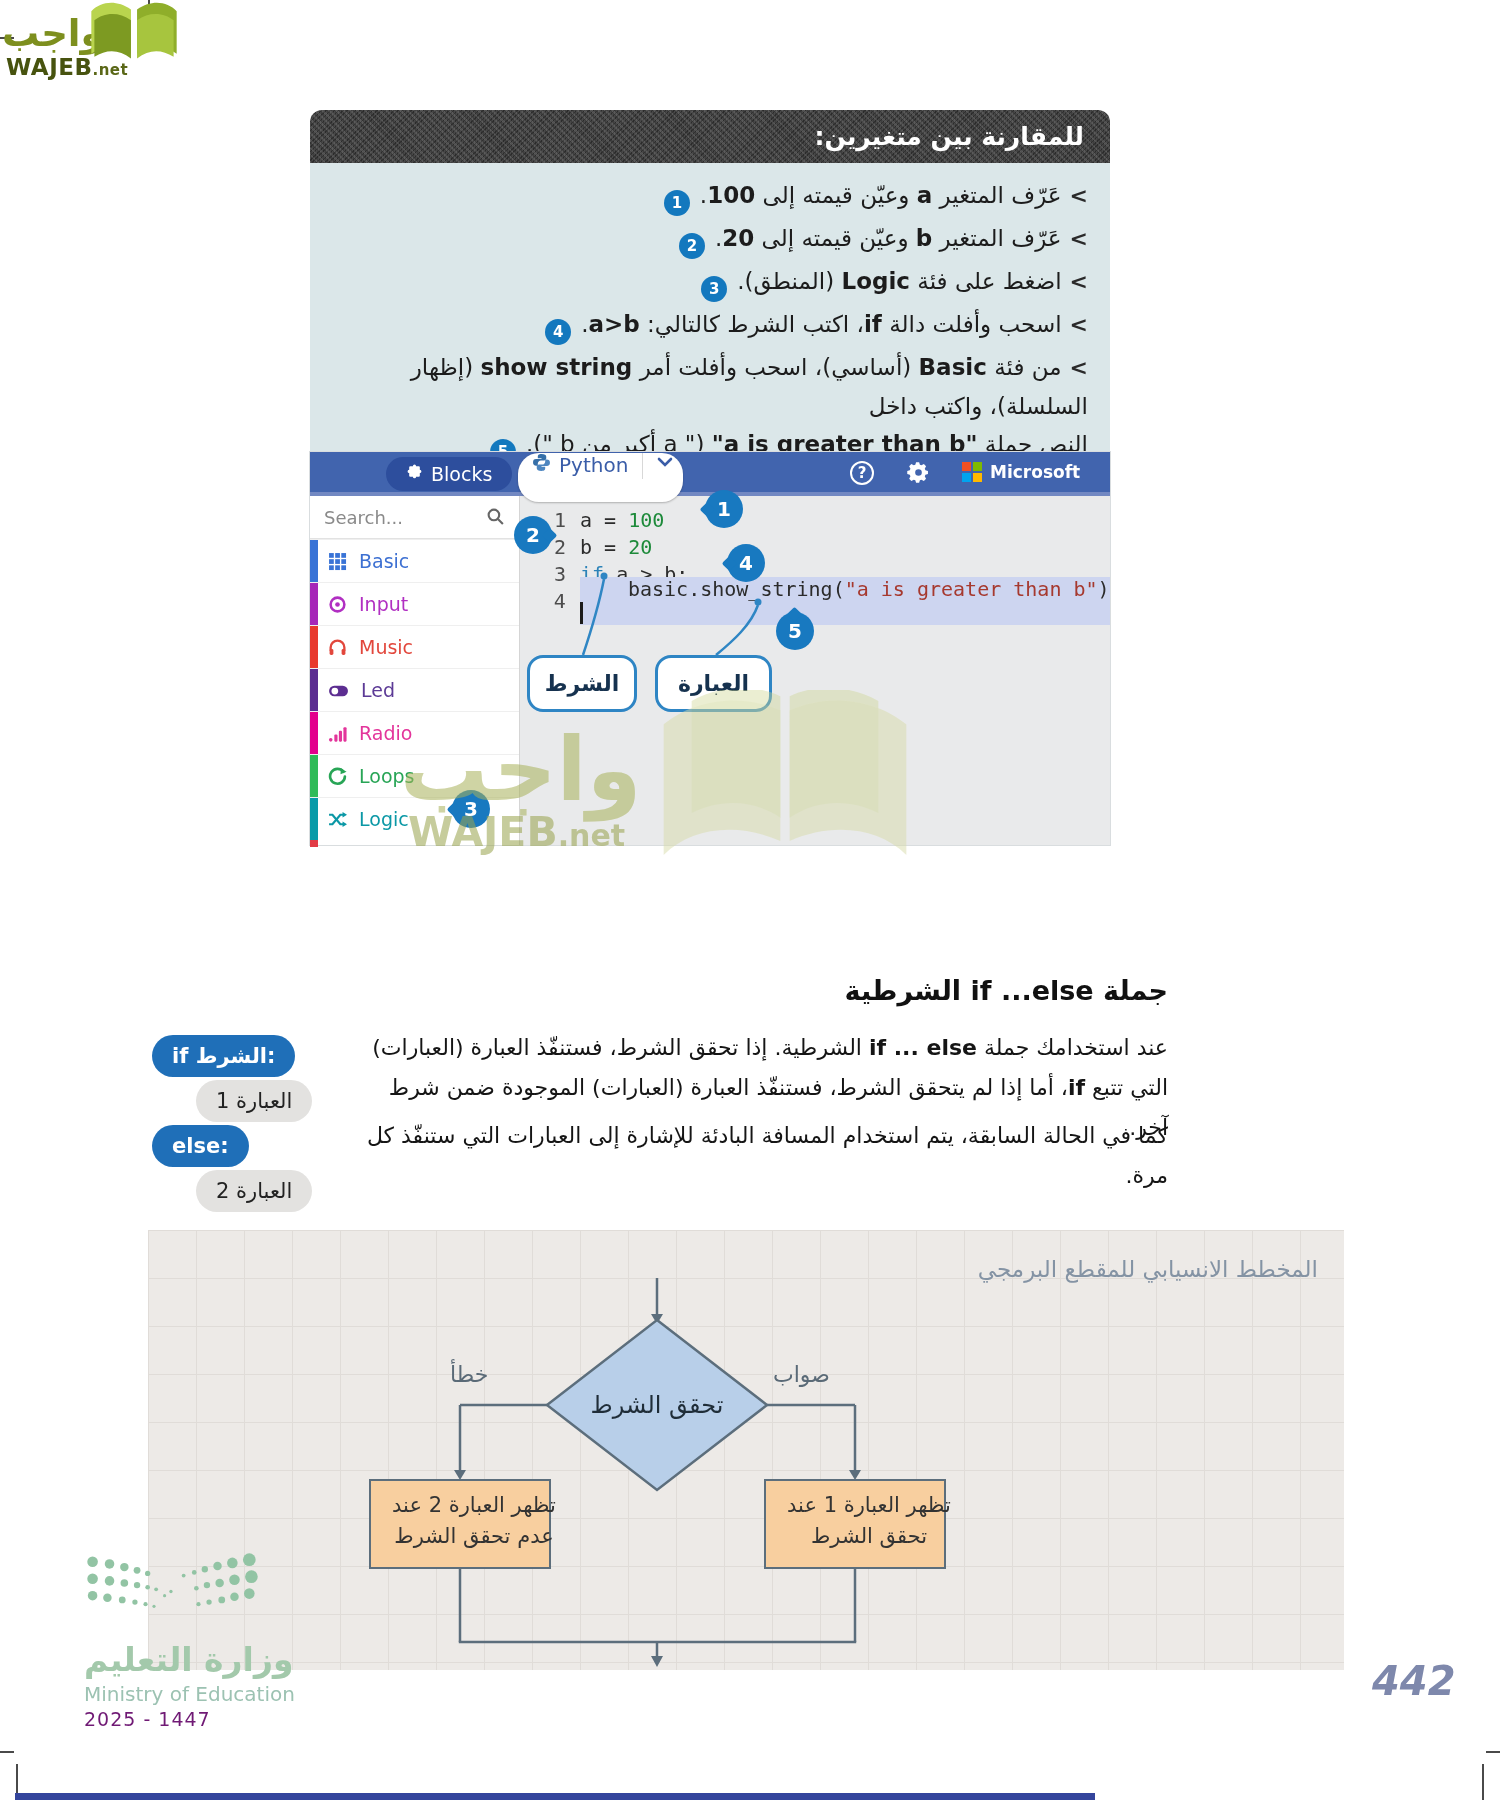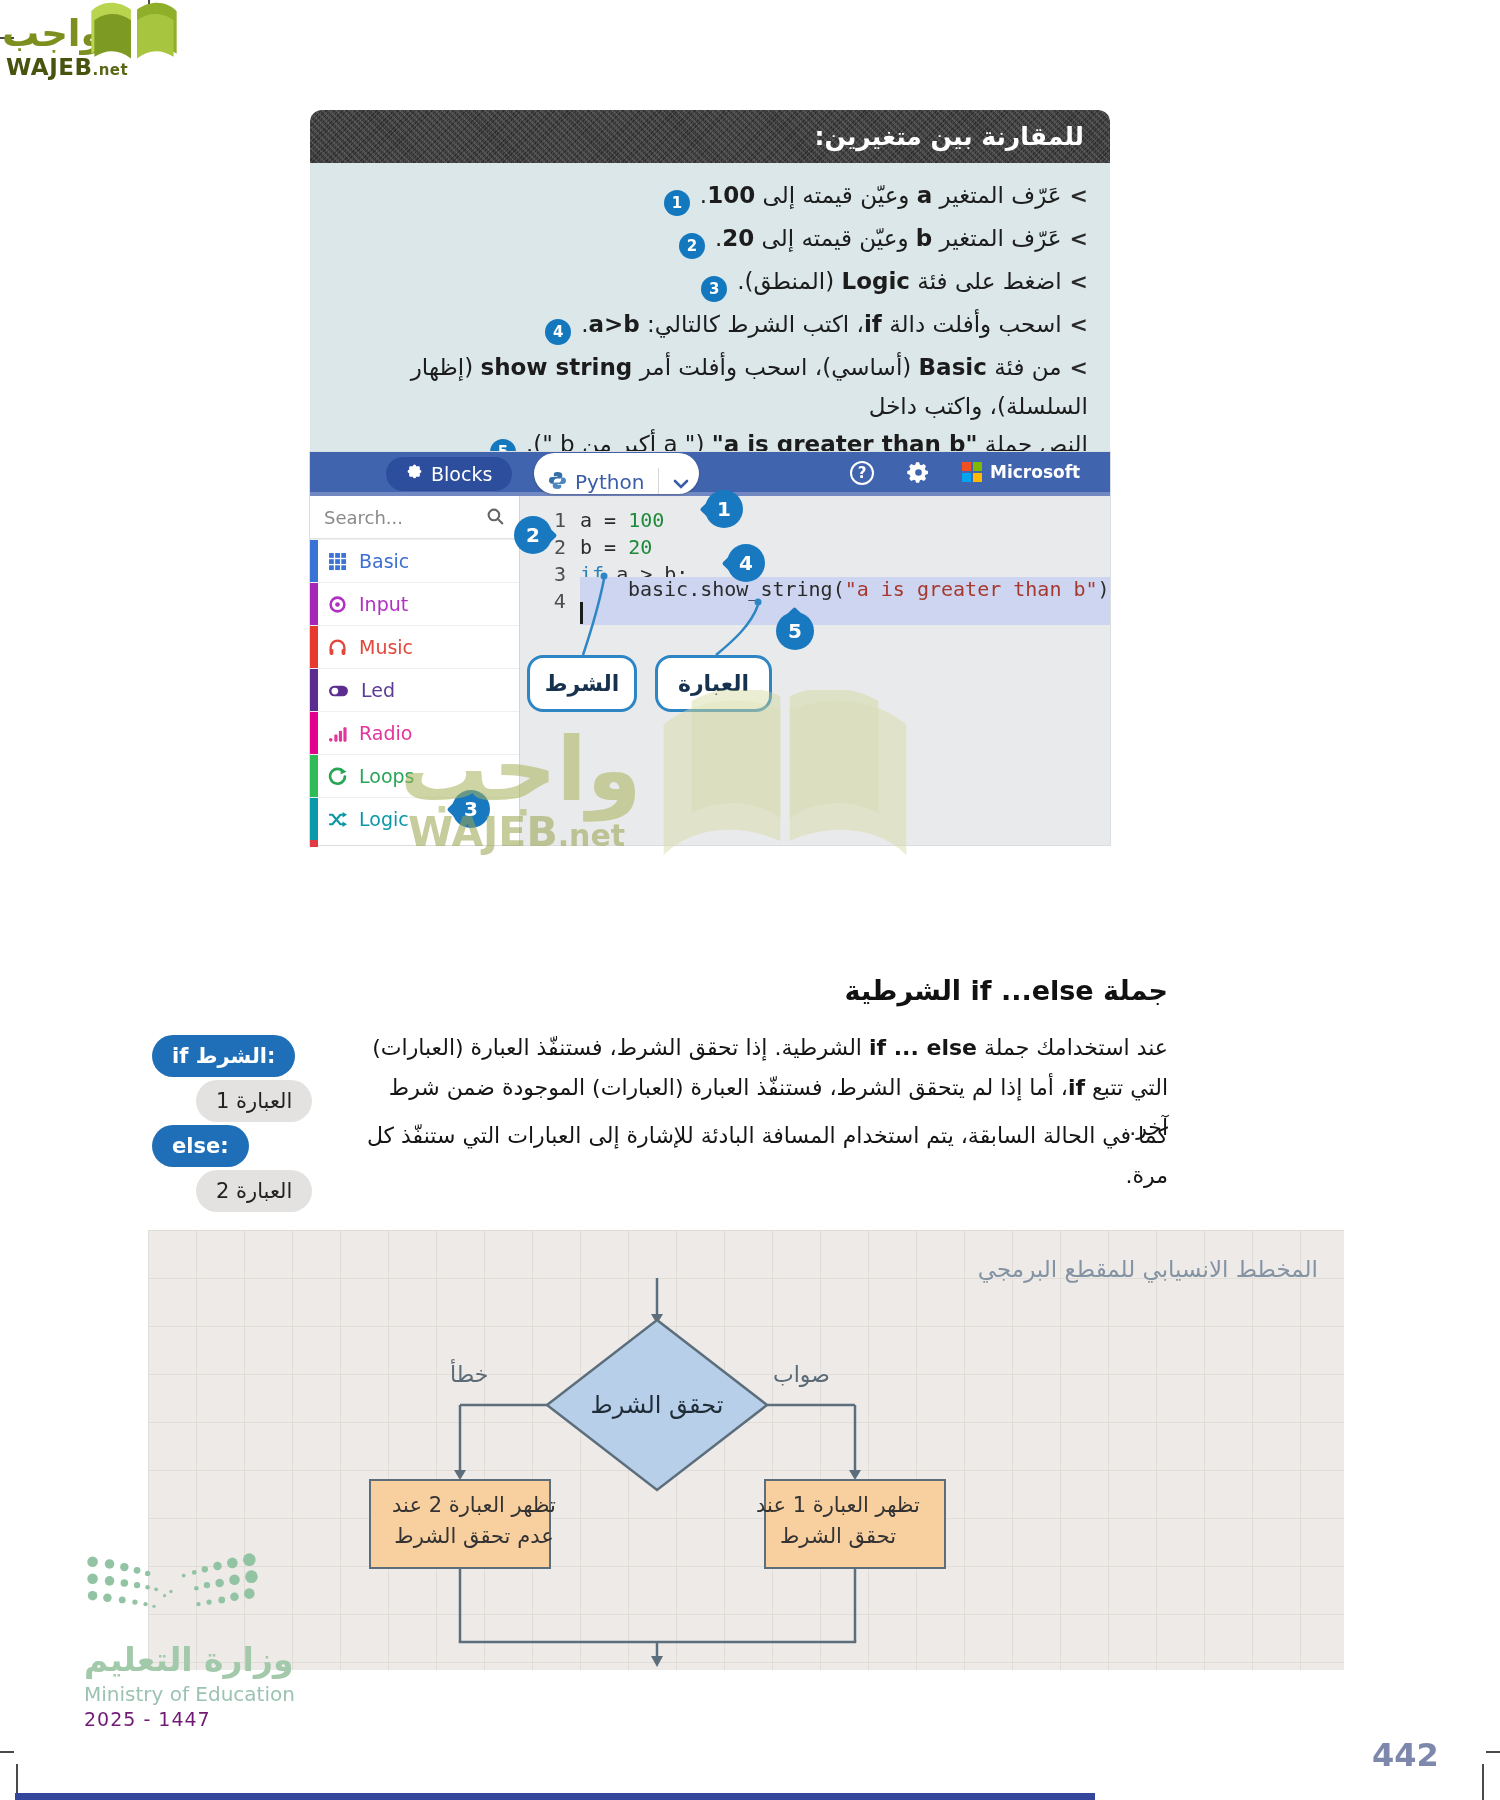--- a/index.html
+++ b/index.html
@@ -31,22 +31,22 @@
     border-radius:50%;background:#1378be;color:#fff;font-size:15px;font-weight:bold;
     margin:0 10px;vertical-align:-5px;}
   
   .editor{position:absolute;left:310px;top:452px;width:800px;height:393px;background:#e9eaeb;
     box-shadow:0 0 0 1px #d9dddf;}
   .topbar{position:absolute;left:0;top:0;width:100%;height:40px;background:#4164ae;
     border-bottom:4px solid #7288c2;box-sizing:content-box;}
   .tab-blocks{position:absolute;left:76px;top:5px;height:34px;border-radius:17px;
     background:#2d4e9d;color:#fff;display:flex;align-items:center;gap:8px;
     padding:0 20px;font-size:19px;}
-  .tab-python{position:absolute;left:224px;top:1px;height:41px;border-radius:21px;background:#fff;
-    display:flex;align-items:flex-end;padding:0 10px 0 14px;gap:8px;box-shadow:0 1px 2px rgba(0,0,0,.25);}
+  .tab-python{position:absolute;left:208px;top:1px;height:49px;border-radius:21px;background:#fff;
+    display:flex;align-items:flex-start;padding:0 10px 0 14px;gap:8px;box-shadow:0 1px 2px rgba(0,0,0,.25);}
   .tab-python .pylabel{color:#3a5da8;font-size:20px;}
   .tab-python .sep{width:1px;height:26px;background:#d8d8d8;margin:0 6px;}
   .topbar-help{position:absolute;left:540px;top:9px;width:24px;height:24px;border:2px solid #fff;
     border-radius:50%;color:#fff;font-weight:bold;font-size:15px;display:flex;align-items:center;
     justify-content:center;box-sizing:border-box;}
   .topbar-gear{position:absolute;left:597px;top:9px;}
   .ms-logo{position:absolute;left:652px;top:10px;display:flex;align-items:center;gap:8px;}
   .ms-squares{display:grid;grid-template-columns:9px 9px;grid-template-rows:9px 9px;gap:2px;}
   .ms-squares i{display:block;}
   .ms-name{color:#fff;font-size:17px;font-weight:600;}
@@ -111,21 +111,21 @@
   .diamond-text{position:absolute;left:399px;top:161px;width:220px;text-align:center;
     font-size:24px;color:#1f2d38;}
   .fbox-text{position:absolute;width:208px;text-align:center;direction:rtl;font-size:21px;
     line-height:31px;color:#333;}
   
   .ministry{position:absolute;left:82px;top:1552px;width:260px;}
   .min-ar{position:absolute;left:2px;top:88px;font-size:33px;font-weight:bold;color:#a3c9ab;
     direction:rtl;letter-spacing:1px;}
   .min-en{position:absolute;left:2px;top:130px;font-size:20px;color:#9cc2b2;}
   .min-yr{position:absolute;left:2px;top:156px;font-size:19px;color:#701a75;letter-spacing:1px;}
-  .pageno{position:absolute;left:1372px;top:1736px;font-size:32px;font-weight:bold;color:#7e88ac;}
+  .pageno{position:absolute;left:1372px;top:1658px;font-size:40px;font-weight:bold;color:#7e88ac;font-style:italic;}
   .bottom-strip{position:absolute;left:15px;top:1793px;width:1080px;height:7px;background:#34459c;}
 </style>
 </head>
 <body>
 
 <div class="page">
 
   <div class="crop" style="left:0;top:37px;width:14px;height:2px;"></div>
   <div class="crop" style="left:148px;top:0;width:2px;height:26px;"></div>
   <div class="crop" style="left:0;top:1751px;width:14px;height:2px;"></div>
@@ -376,21 +376,21 @@
       <polygon points="509,90 619,175 509,260 399,175" fill="#b8cfe9" stroke="#5c6e7c" stroke-width="2.5"></polygon>
       <rect x="222" y="250" width="180" height="88" fill="#f8cf9f" stroke="#5c6e7c" stroke-width="2"></rect>
       <rect x="617" y="250" width="180" height="88" fill="#f8cf9f" stroke="#5c6e7c" stroke-width="2"></rect>
     </svg>
     <div class="diamond-text" dir="rtl">تحقق الشرط</div>
     <div class="flow-label" style="left:302px;top:132px;width:90px;">خطأ</div>
     <div class="flow-label" style="left:625px;top:132px;width:95px;">صواب</div>
     <div class="fbox-text" style="left:222px;top:260px;">
       <span>تظهر العبارة 2 عند</span><br><span>عدم تحقق الشرط</span>
     </div>
-    <div class="fbox-text" style="left:586px;top:260px;">
+    <div class="fbox-text" style="left:617px;top:260px;">
       <span>تظهر العبارة 1 عند</span><br><span>تحقق الشرط</span>
     </div>
   </section>
 
   <div class="ministry">
     <svg width="180" height="62" viewBox="0 0 170 56">
       <g fill="#92c4a4">
         <circle cx="10" cy="8" r="5"></circle>
           <circle cx="26" cy="10" r="4.5"></circle>
           <circle cx="40" cy="13" r="4"></circle>

